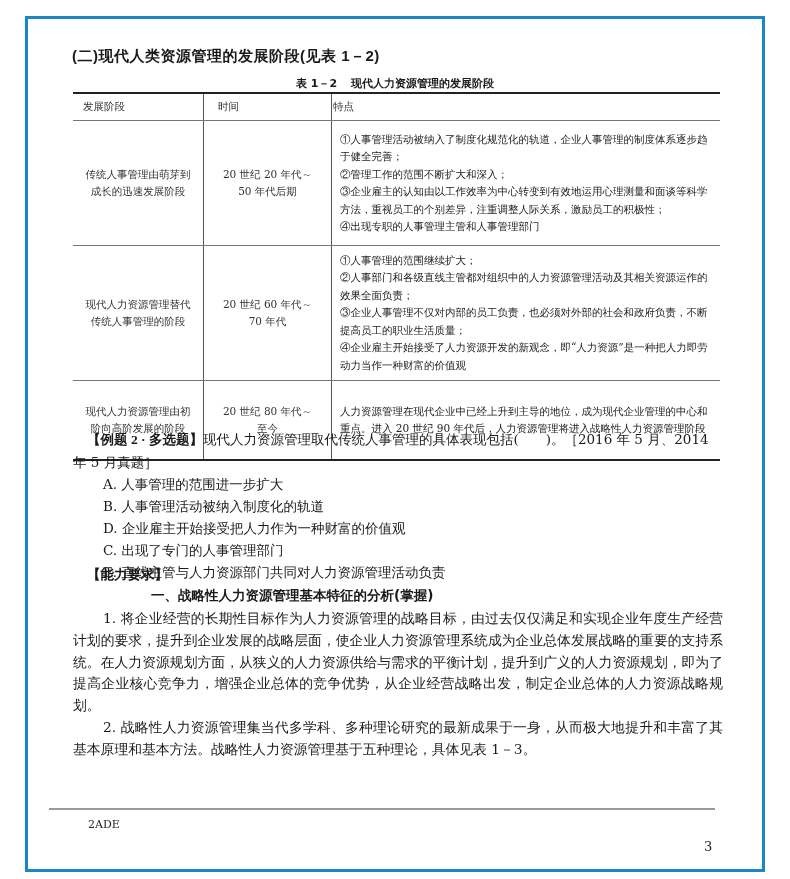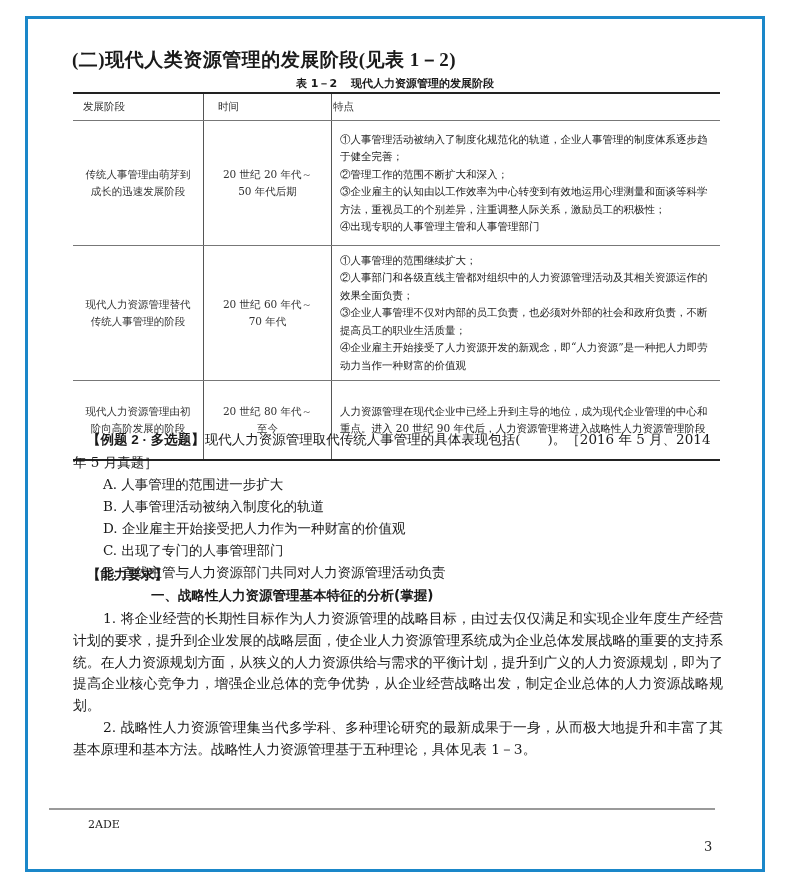--- a/index.html
+++ b/index.html
@@ -1,21 +1,21 @@
 <!DOCTYPE html>
 <html><head>
 <meta charset="utf-8">
 <style>
   html, body { margin: 0; padding: 0; background: #ffffff; }
   body { width: 790px; height: 879px; position: relative; overflow: hidden;
          font-family: "DejaVu Serif", "Liberation Serif", serif; color: #1a1a1a; }
   .frame { position: absolute; left: 25px; top: 16px; width: 734px; height: 850px;
            border: 3px solid #1a87c9; box-sizing: content-box; }
-  .section-title { position: absolute; left: 72px; top: 47px; font-size: 19px; font-weight: bold;
-                   font-family: Liberation Serif, serif; letter-spacing: 0.5px; }
+  .section-title { position: absolute; left: 72px; top: 47px; font-size: 15px; font-weight: bold;
+                   font-family: Liberation Sans, sans-serif; letter-spacing: 0.5px; }
   .table-caption { position: absolute; left: 0; width: 790px; top: 76px; text-align: center;
                    font-size: 11px; font-weight: bold;
                    font-family: "DejaVu Sans", "Liberation Sans", sans-serif; }
   .table-caption span + span { margin-left: 14px; }
   table.stages { position: absolute; left: 73px; top: 92px; width: 647px; border-collapse: collapse;
                  font-size: 10.5px; line-height: 17.5px; }
   table.stages th, table.stages td { border-left: 1px solid #555; border-right: 1px solid #555;
                  border-bottom: 1px solid #777; vertical-align: middle; }
   table.stages th:first-child, table.stages td:first-child { border-left: none; }
   table.stages th:last-child, table.stages td:last-child { border-right: none; }
@@ -25,21 +25,21 @@
   .col-stage { width: 110px; text-align: center; color: #333; padding: 0 10px; }
   .col-time { width: 99px; text-align: center; color: #333; padding: 0 14px; }
   .col-feat { text-align: left; padding: 5px 8px 5px 8px; color: #222; }
   .feat-line { display: block; }
   .r1 td { height: 114px; margin-top: 9px; }
   .r2 td { height: 124px; }
   .r3 td { height: 68px; }
   .body-text { position: absolute; left: 73px; width: 650px; font-size: 13.5px; line-height: 22px; color: #1a1a1a; }
   .example { top: 428px; }
   .example .para { text-indent: 14px; }
-  .example .label { font-weight: bold; font-family: Liberation Sans, sans-serif; }
+  .example .label { font-weight: bold; font-family: Liberation Serif, serif; }
   .option { padding-left: 30px; }
   .ability { position: absolute; left: 87px; top: 566px; font-size: 13.5px; font-weight: bold;
              font-family: "DejaVu Sans", "Liberation Sans", sans-serif; }
   .subhead { position: absolute; left: 103px; top: 587px; font-size: 13.5px; font-weight: bold;
              font-family: "DejaVu Sans", "Liberation Sans", sans-serif; margin-left: 48px; }
   .para-block { position: absolute; left: 73px; width: 650px; font-size: 13.8px; line-height: 21.8px;
                 text-indent: 30px; text-align: justify; }
   .p1 { top: 608px; }
   .p2 { top: 717px; }
   .footer-bar { position: absolute; left: 49px; top: 808px; width: 428px; height: 2px; background: #9a9a9a; }

